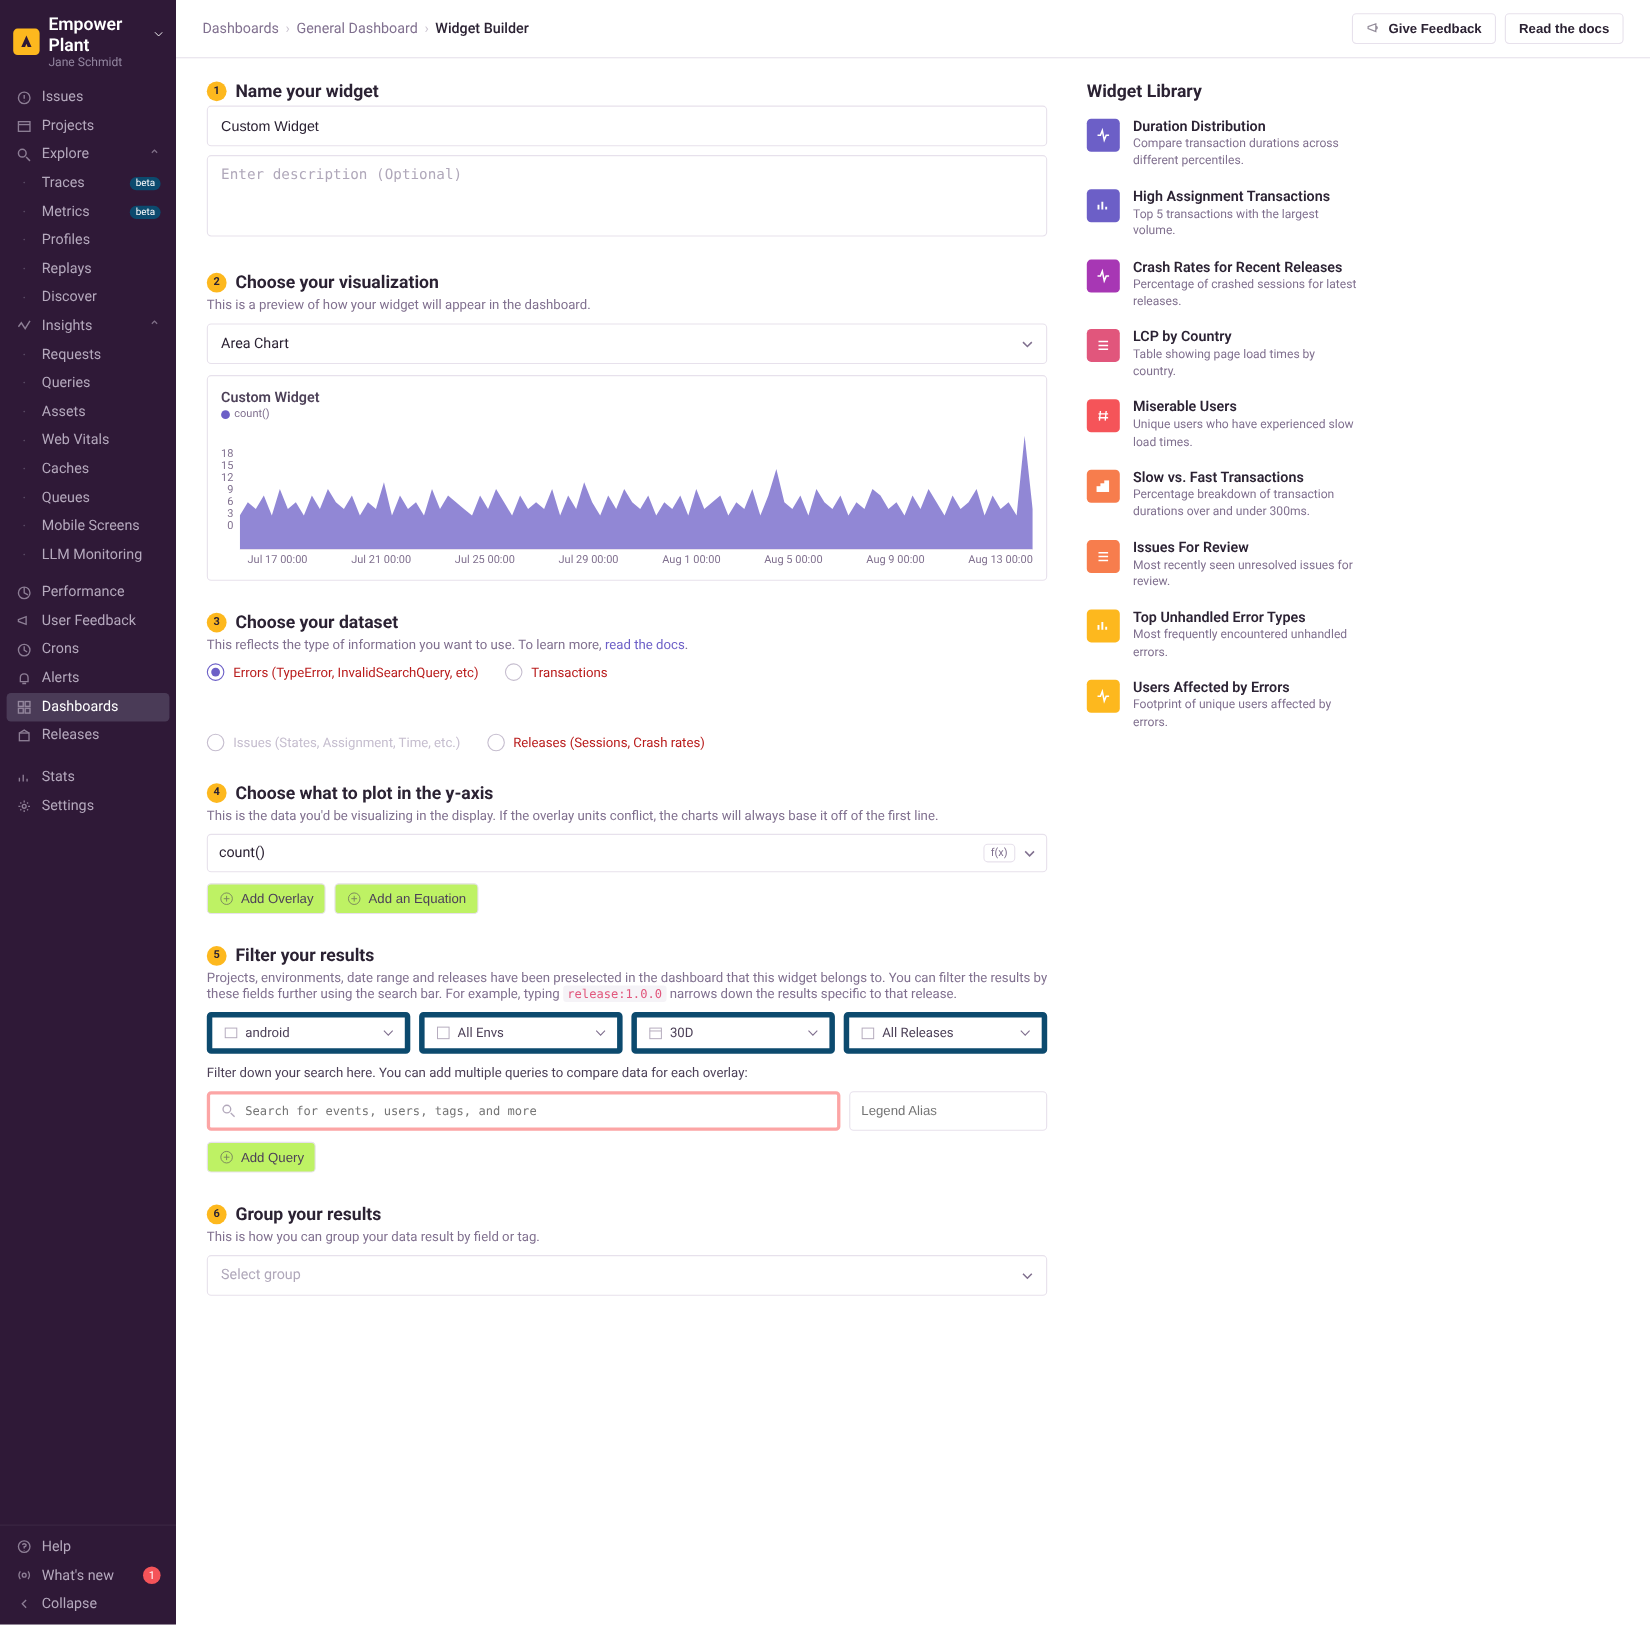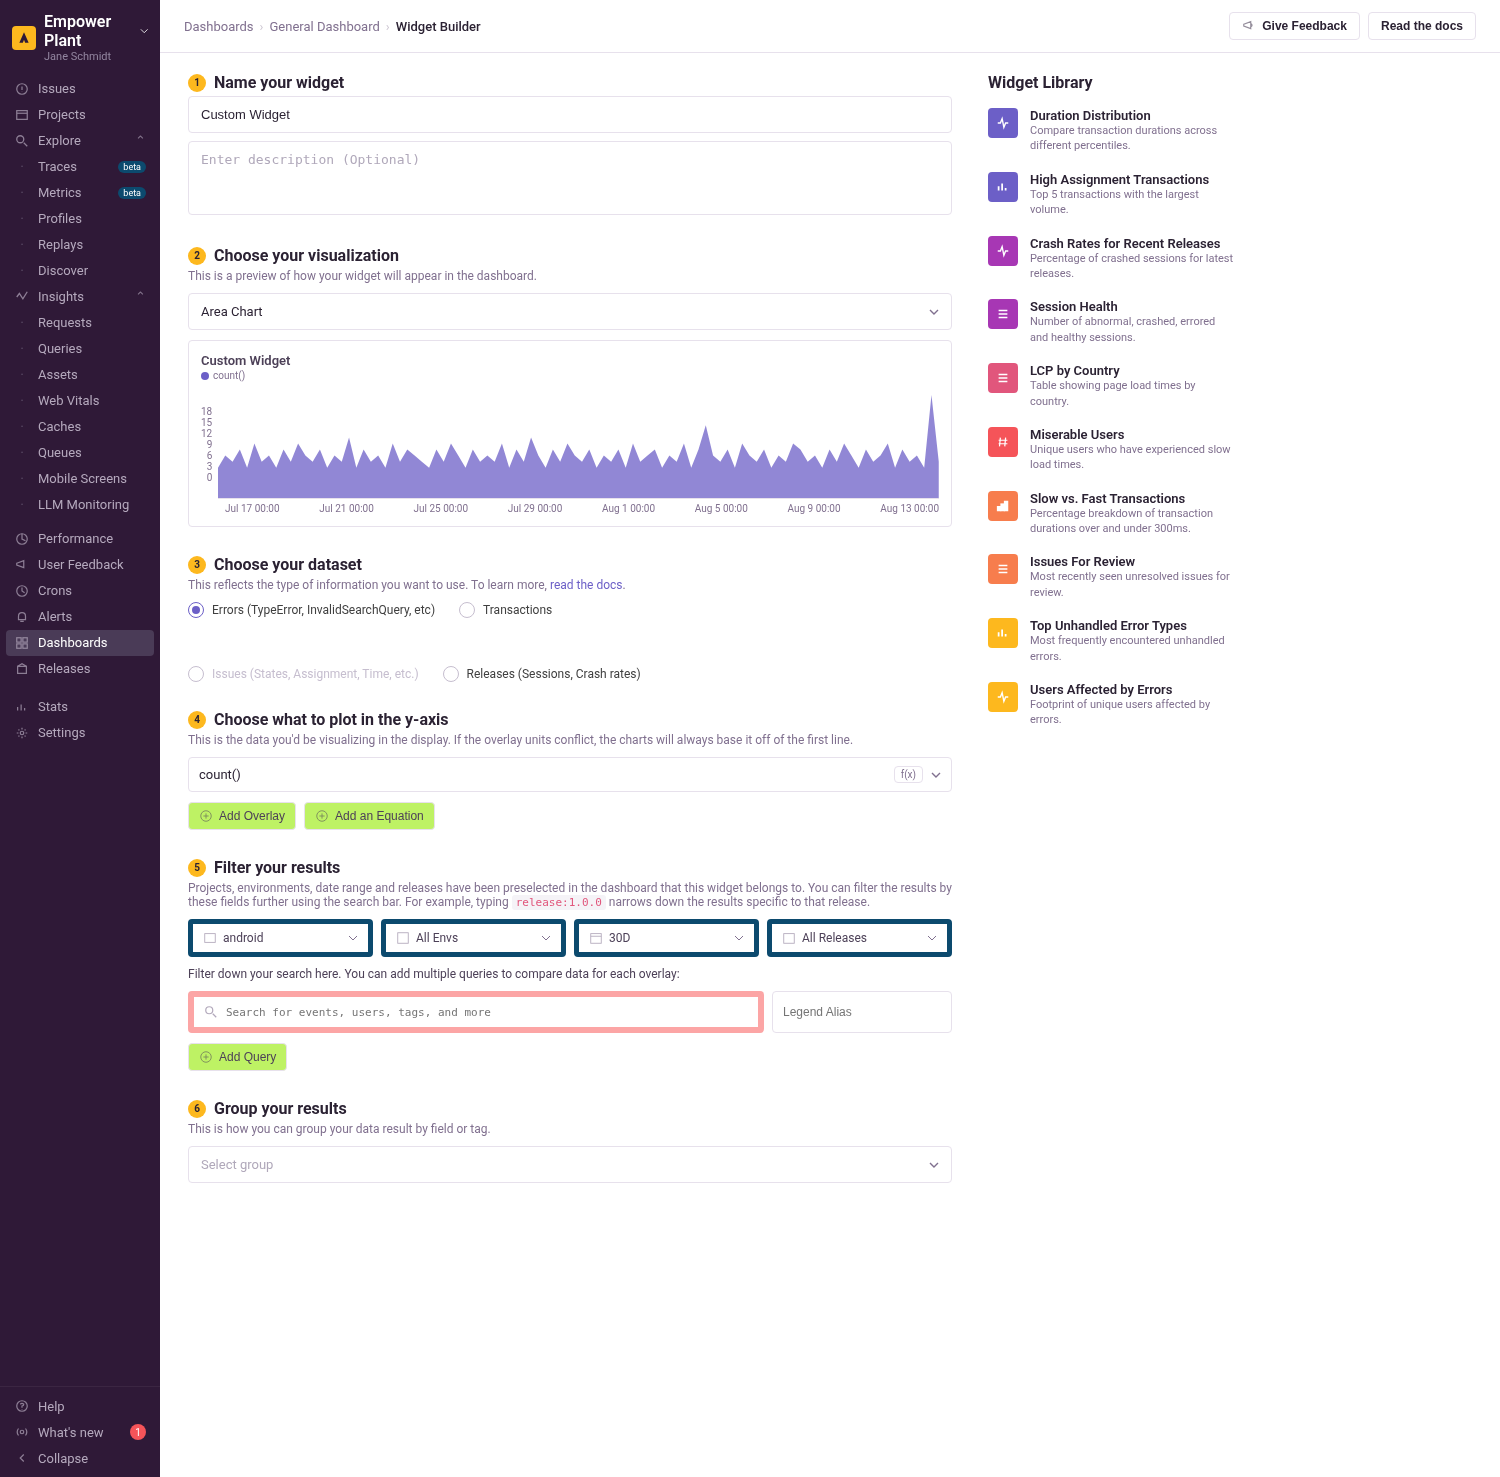--- a/index.html
+++ b/index.html
@@ -53,36 +53,36 @@
 .chart-title { font-size:13px; font-weight:600; color:#4d4158;}
 .chart-legend { font-size:10px; color:#80708f; display:flex;align-items:center;gap:4px; margin-top:2px;}
 .chart-legend::before { content:""; width:8px;height:8px;border-radius:50%;background:#6c5fc7;display:inline-block;}
 .chart-body { margin-top:8px; display:flex;}
 .chart-yaxis { display:flex; flex-direction:column; justify-content:center; font-size:10px; color:#80708f; padding-right:6px; height:110px; text-align:right;}
 .chart-plot { flex:1; height:110px; border-bottom:1px solid #e7e1ec; position:relative;}
 .chart-xaxis { display:flex; justify-content:space-between; font-size:10px; color:#80708f; margin-top:4px; margin-left:24px;}
 svg.chart-svg { width:100%; height:100%; }
 
 .radio-row { display:flex; gap:24px; flex-wrap:wrap; margin-top:4px;}
-.radio-opt { display:flex; align-items:center; gap:8px; font-size:12px; color:#404040; cursor:pointer;}
+.radio-opt { display:flex; align-items:center; gap:8px; font-size:12px; color:#b91c1c; cursor:pointer;}
 .radio-opt.disabled { color:#c6becf; cursor:not-allowed;}
 .radio-circle { width:16px; height:16px; border:1px solid #c6becf; border-radius:50%; display:flex;align-items:center;justify-content:center;}
 .radio-opt.selected .radio-circle { border-color:#6c5fc7;}
 .radio-opt.selected .radio-circle::after { content:""; width:8px;height:8px;border-radius:50%;background:#6c5fc7;}
 
 .yaxis-field { display:flex; align-items:center; border:1px solid #e7e1ec; border-radius:4px; padding:8px 10px; gap:8px;}
 .fx-badge { border:1px solid #e7e1ec; border-radius:4px; padding:2px 6px; font-size:10px; color:#80708f; display:flex;align-items:center;gap:4px;}
 .small-btn-row { display:flex; gap:8px; margin-top:10px;}
 .small-btn { border:1px solid #e7e1ec; background:#bef264; padding:6px 10px; border-radius:4px; font-size:12px; font-weight:500; color:#4d4158; display:flex;align-items:center;gap:6px; cursor:pointer;}
 
 .filter-row { display:flex; gap:8px; margin-bottom:10px;}
 .filter-pill { flex:1; border:5px solid #0c4a6e; border-radius:4px; padding:7px 10px; font-size:12px; color:#4d4158; display:flex;align-items:center;gap:6px; cursor:pointer; justify-content:space-between;}
 .filter-pill .left { display:flex; align-items:center; gap:6px;}
 .search-row { display:flex; gap:8px;}
-.search-input { flex:1; border:6px solid #fca5a5; border-radius:4px; padding:8px 10px; display:flex;align-items:center;gap:8px; font-family:monospace; font-size:11px; color:#4d4158;}
+.search-input { flex:1; border:3px solid #fca5a5; border-radius:4px; padding:8px 10px; display:flex;align-items:center;gap:8px; font-family:monospace; font-size:11px; color:#4d4158;}
 .search-input input { border:none; outline:none; flex:1; font-family:monospace; font-size:11px;}
 .legend-input { width:180px; border:1px solid #e7e1ec; border-radius:4px; padding:8px 10px; font-size:12px;}
 code.inline { background:#f5f3f7; padding:1px 4px; border-radius:3px; font-size:11px; color:#e1567c;}
 
 
 .lib-title { font-size:16px; font-weight:700; margin-bottom:16px;}
 .lib-item { display:flex; gap:12px; margin-bottom:18px; cursor:pointer;}
 .lib-icon { width:30px;height:30px; border-radius:4px; flex-shrink:0; display:flex;align-items:center;justify-content:center;}
 .lib-icon svg { width:14px;height:14px; stroke:#fff; fill:none; stroke-width:2;}
 .lib-text .t { font-size:13px; font-weight:600; color:#2b2233;}
@@ -580,31 +580,20 @@
                 <svg viewBox="0 0 16 16">
                   <path d="M2 8 L5 8 L7 3 L9 13 L11 8 L14 8" stroke="#fff" fill="none" stroke-width="1.6"></path>
                 </svg>
               </div>
               <div class="lib-text">
                 <div class="t">Crash Rates for Recent Releases</div>
                 <div class="d">Percentage of crashed sessions for latest releases.</div>
               </div>
             </div>
             <div class="lib-item">
-              <div class="lib-icon" style="background: rgb(167, 55, 180);">
-                <svg viewBox="0 0 16 16">
-                  <path d="M3 4 L13 4 M3 8 L13 8 M3 12 L13 12" stroke="#fff" stroke-width="1.6"></path>
-                </svg>
-              </div>
-              <div class="lib-text">
-                <div class="t">Session Health</div>
-                <div class="d">Number of abnormal, crashed, errored and healthy sessions.</div>
-              </div>
-            </div>
-            <div class="lib-item">
               <div class="lib-icon" style="background: rgb(225, 86, 124);">
                 <svg viewBox="0 0 16 16">
                   <path d="M3 4 L13 4 M3 8 L13 8 M3 12 L13 12" stroke="#fff" stroke-width="1.6"></path>
                 </svg>
               </div>
               <div class="lib-text">
                 <div class="t">LCP by Country</div>
                 <div class="d">Table showing page load times by country.</div>
               </div>
             </div>

